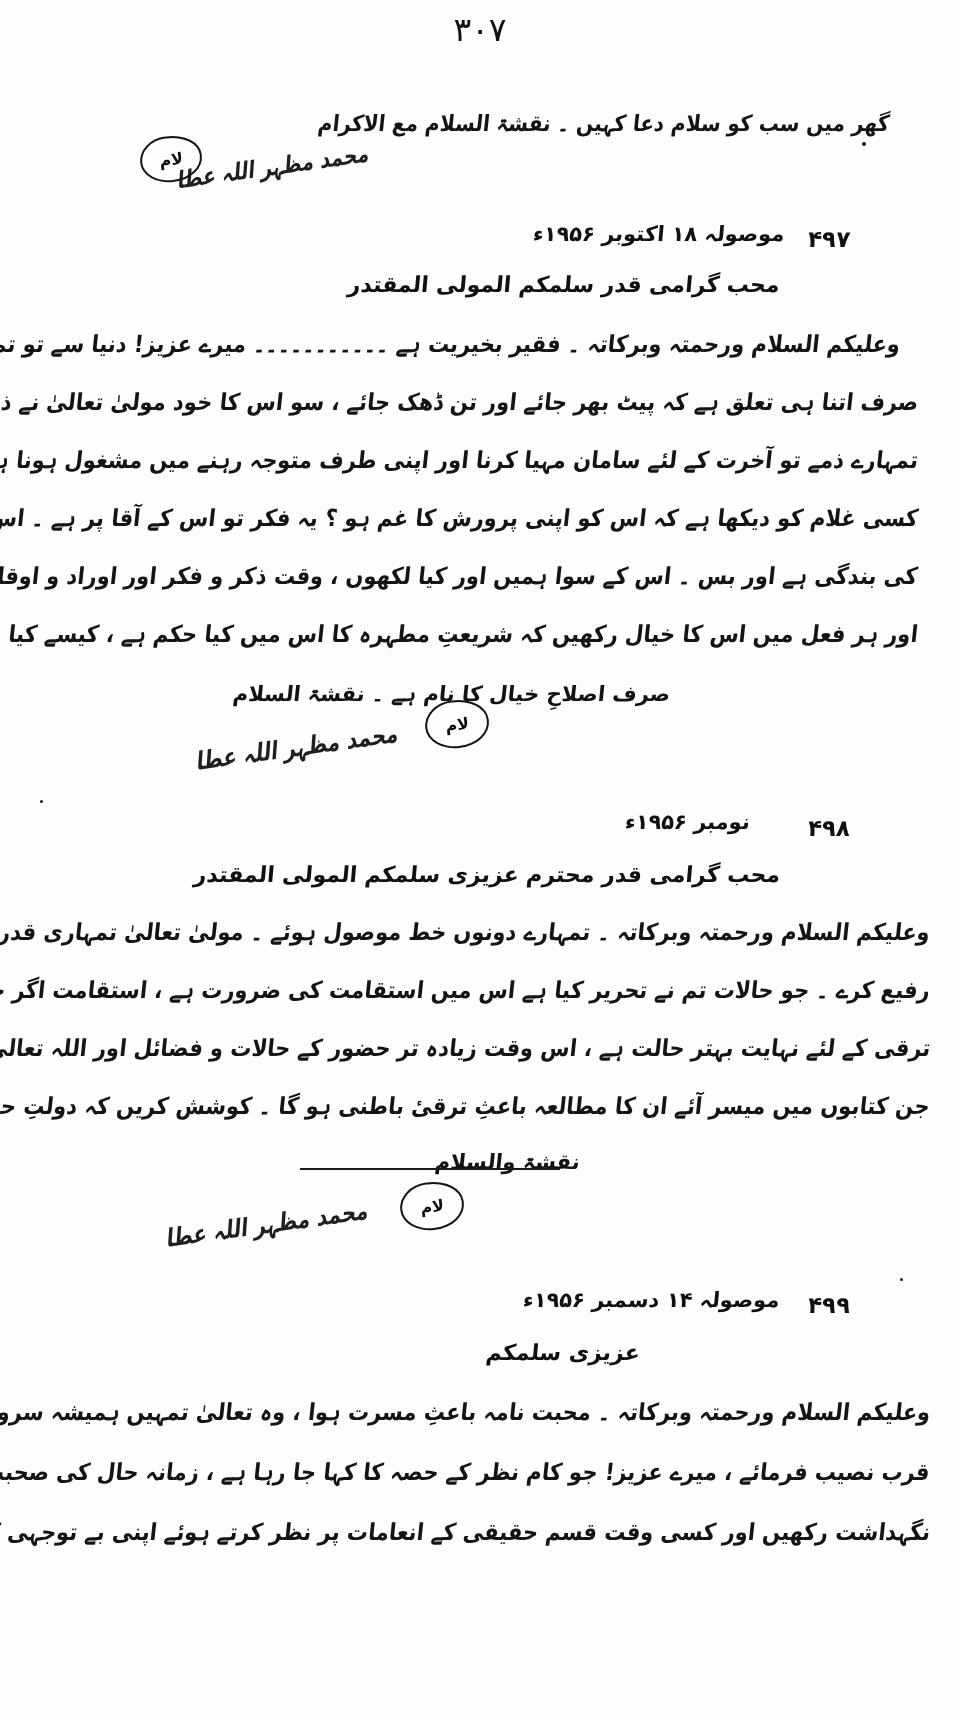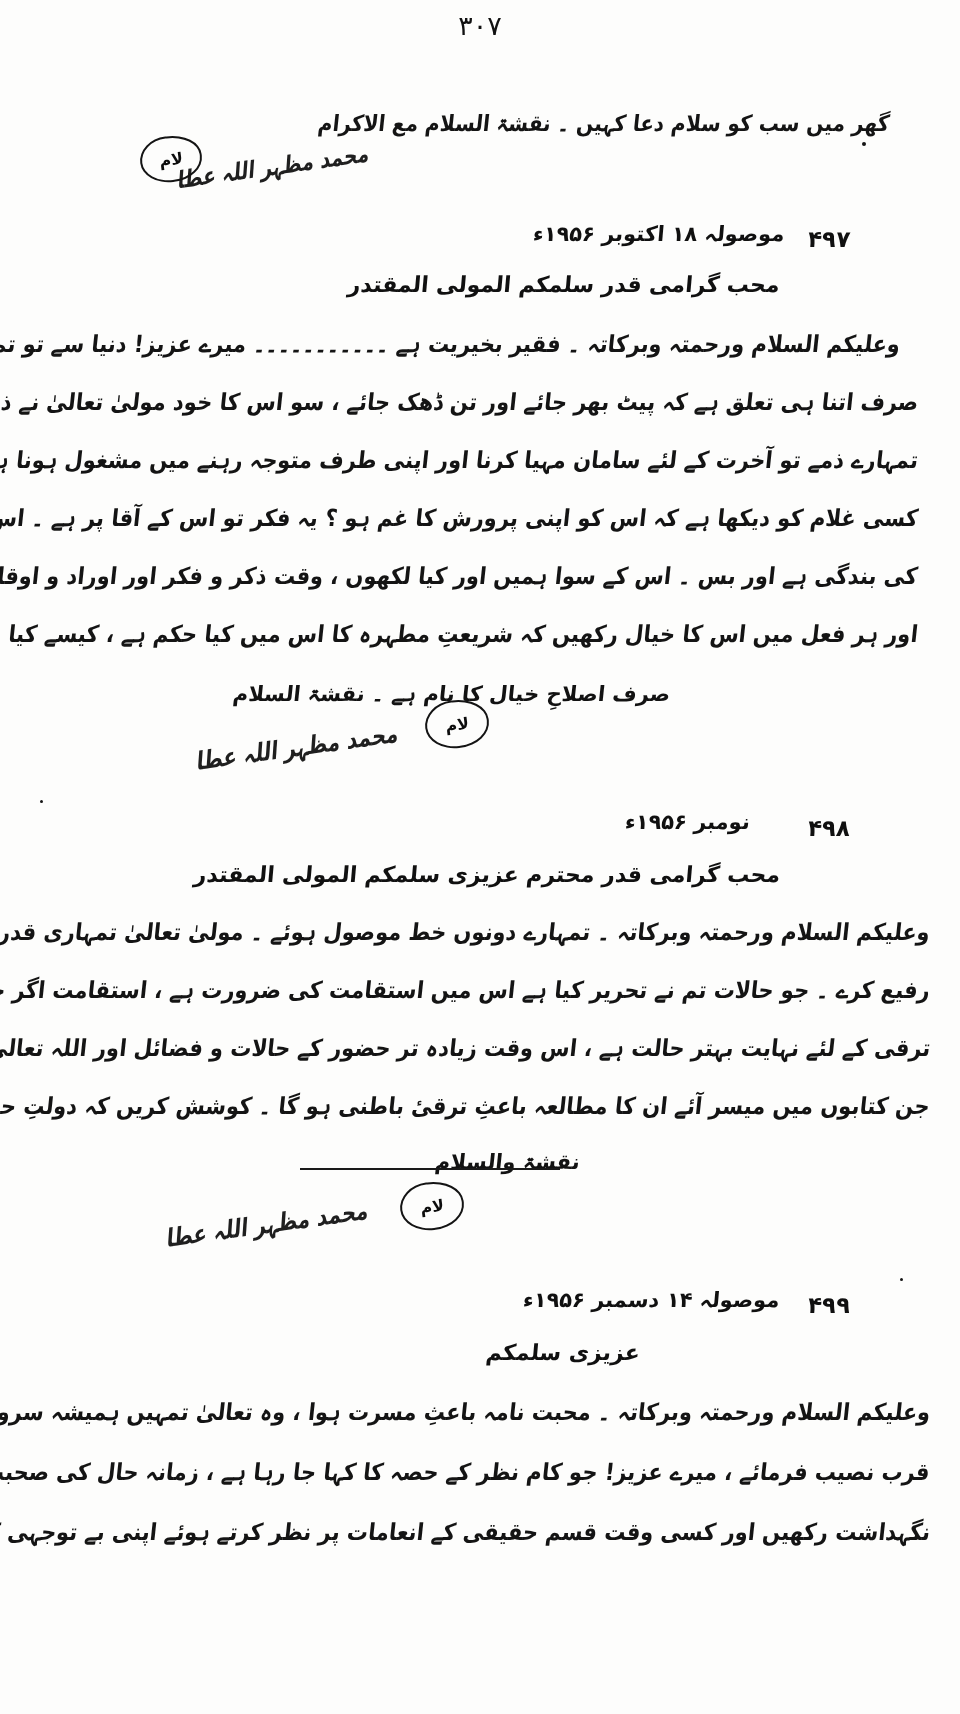--- a/index.html
+++ b/index.html
@@ -19,21 +19,21 @@
     margin: 0 auto;
   }
   
   .page-number {
     position: absolute;
     top: 10px;
     left: 0;
     width: 960px;
     text-align: center;
     font-family: "DejaVu Sans", sans-serif;
-    font-size: 27px;
+    font-size: 33px;
     color: #111;
     letter-spacing: 1px;
   }
   
   .hw {
     position: absolute;
     direction: rtl;
     text-align: right;
     color: #141414;
     font-family: "DejaVu Sans", sans-serif;

